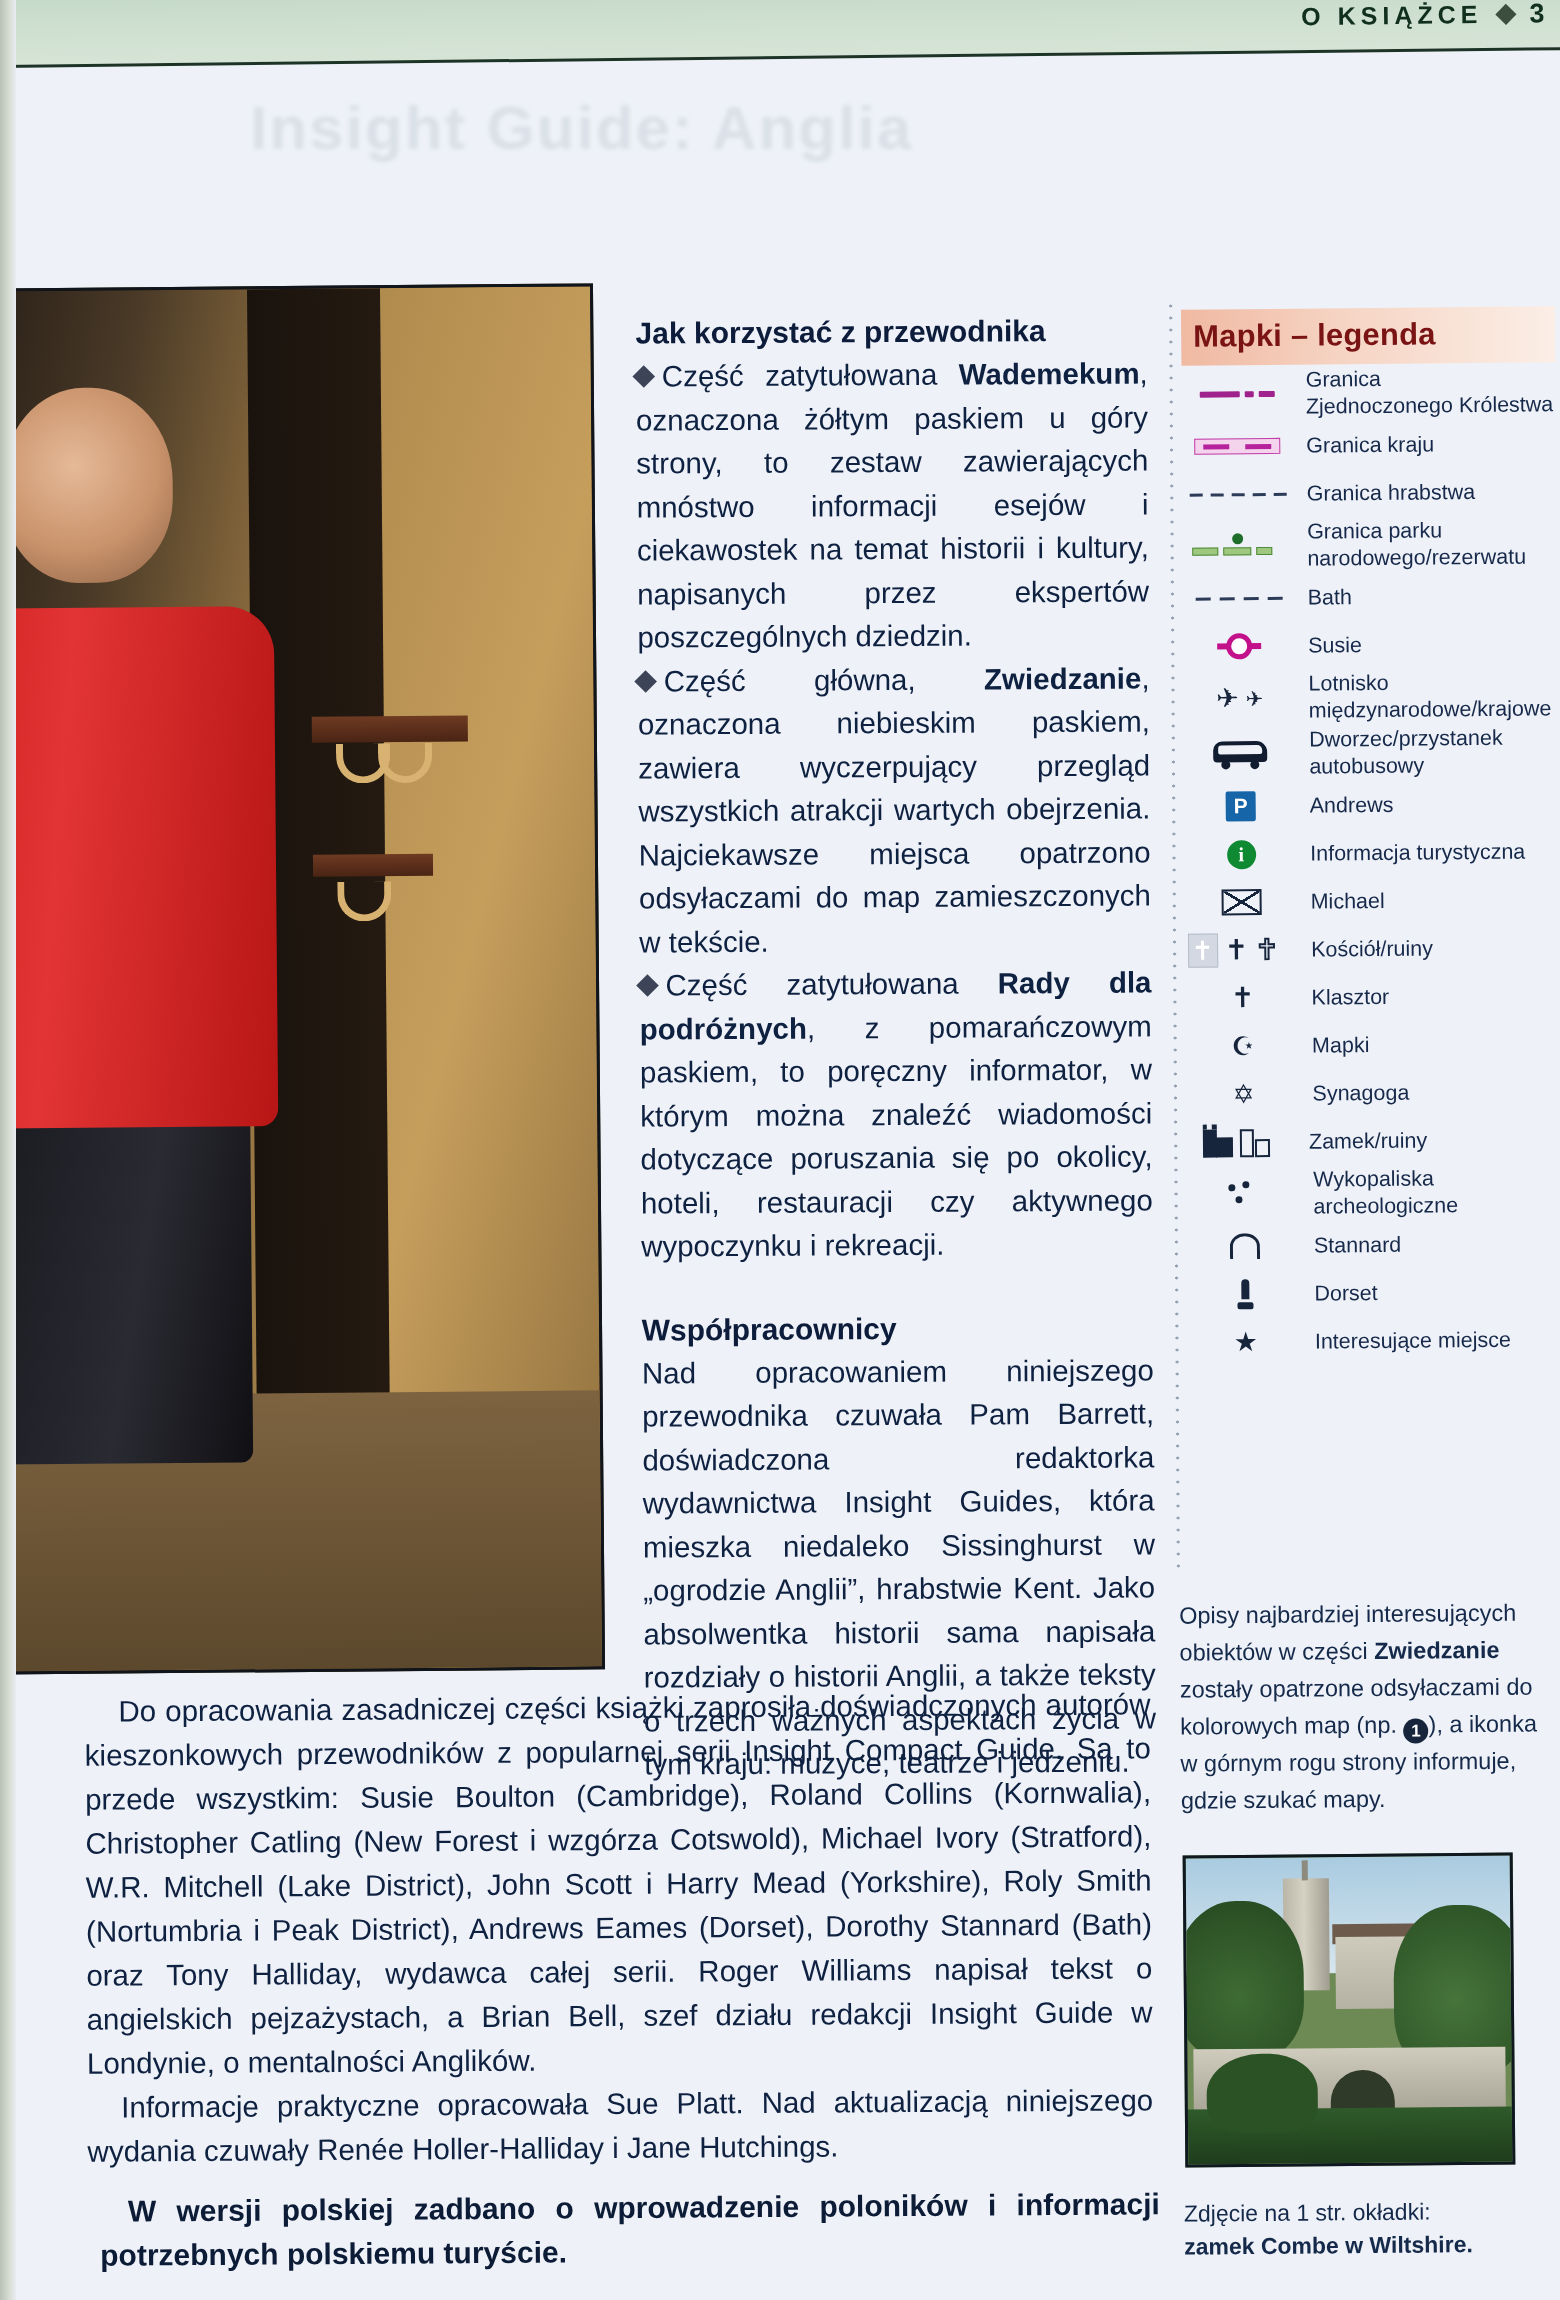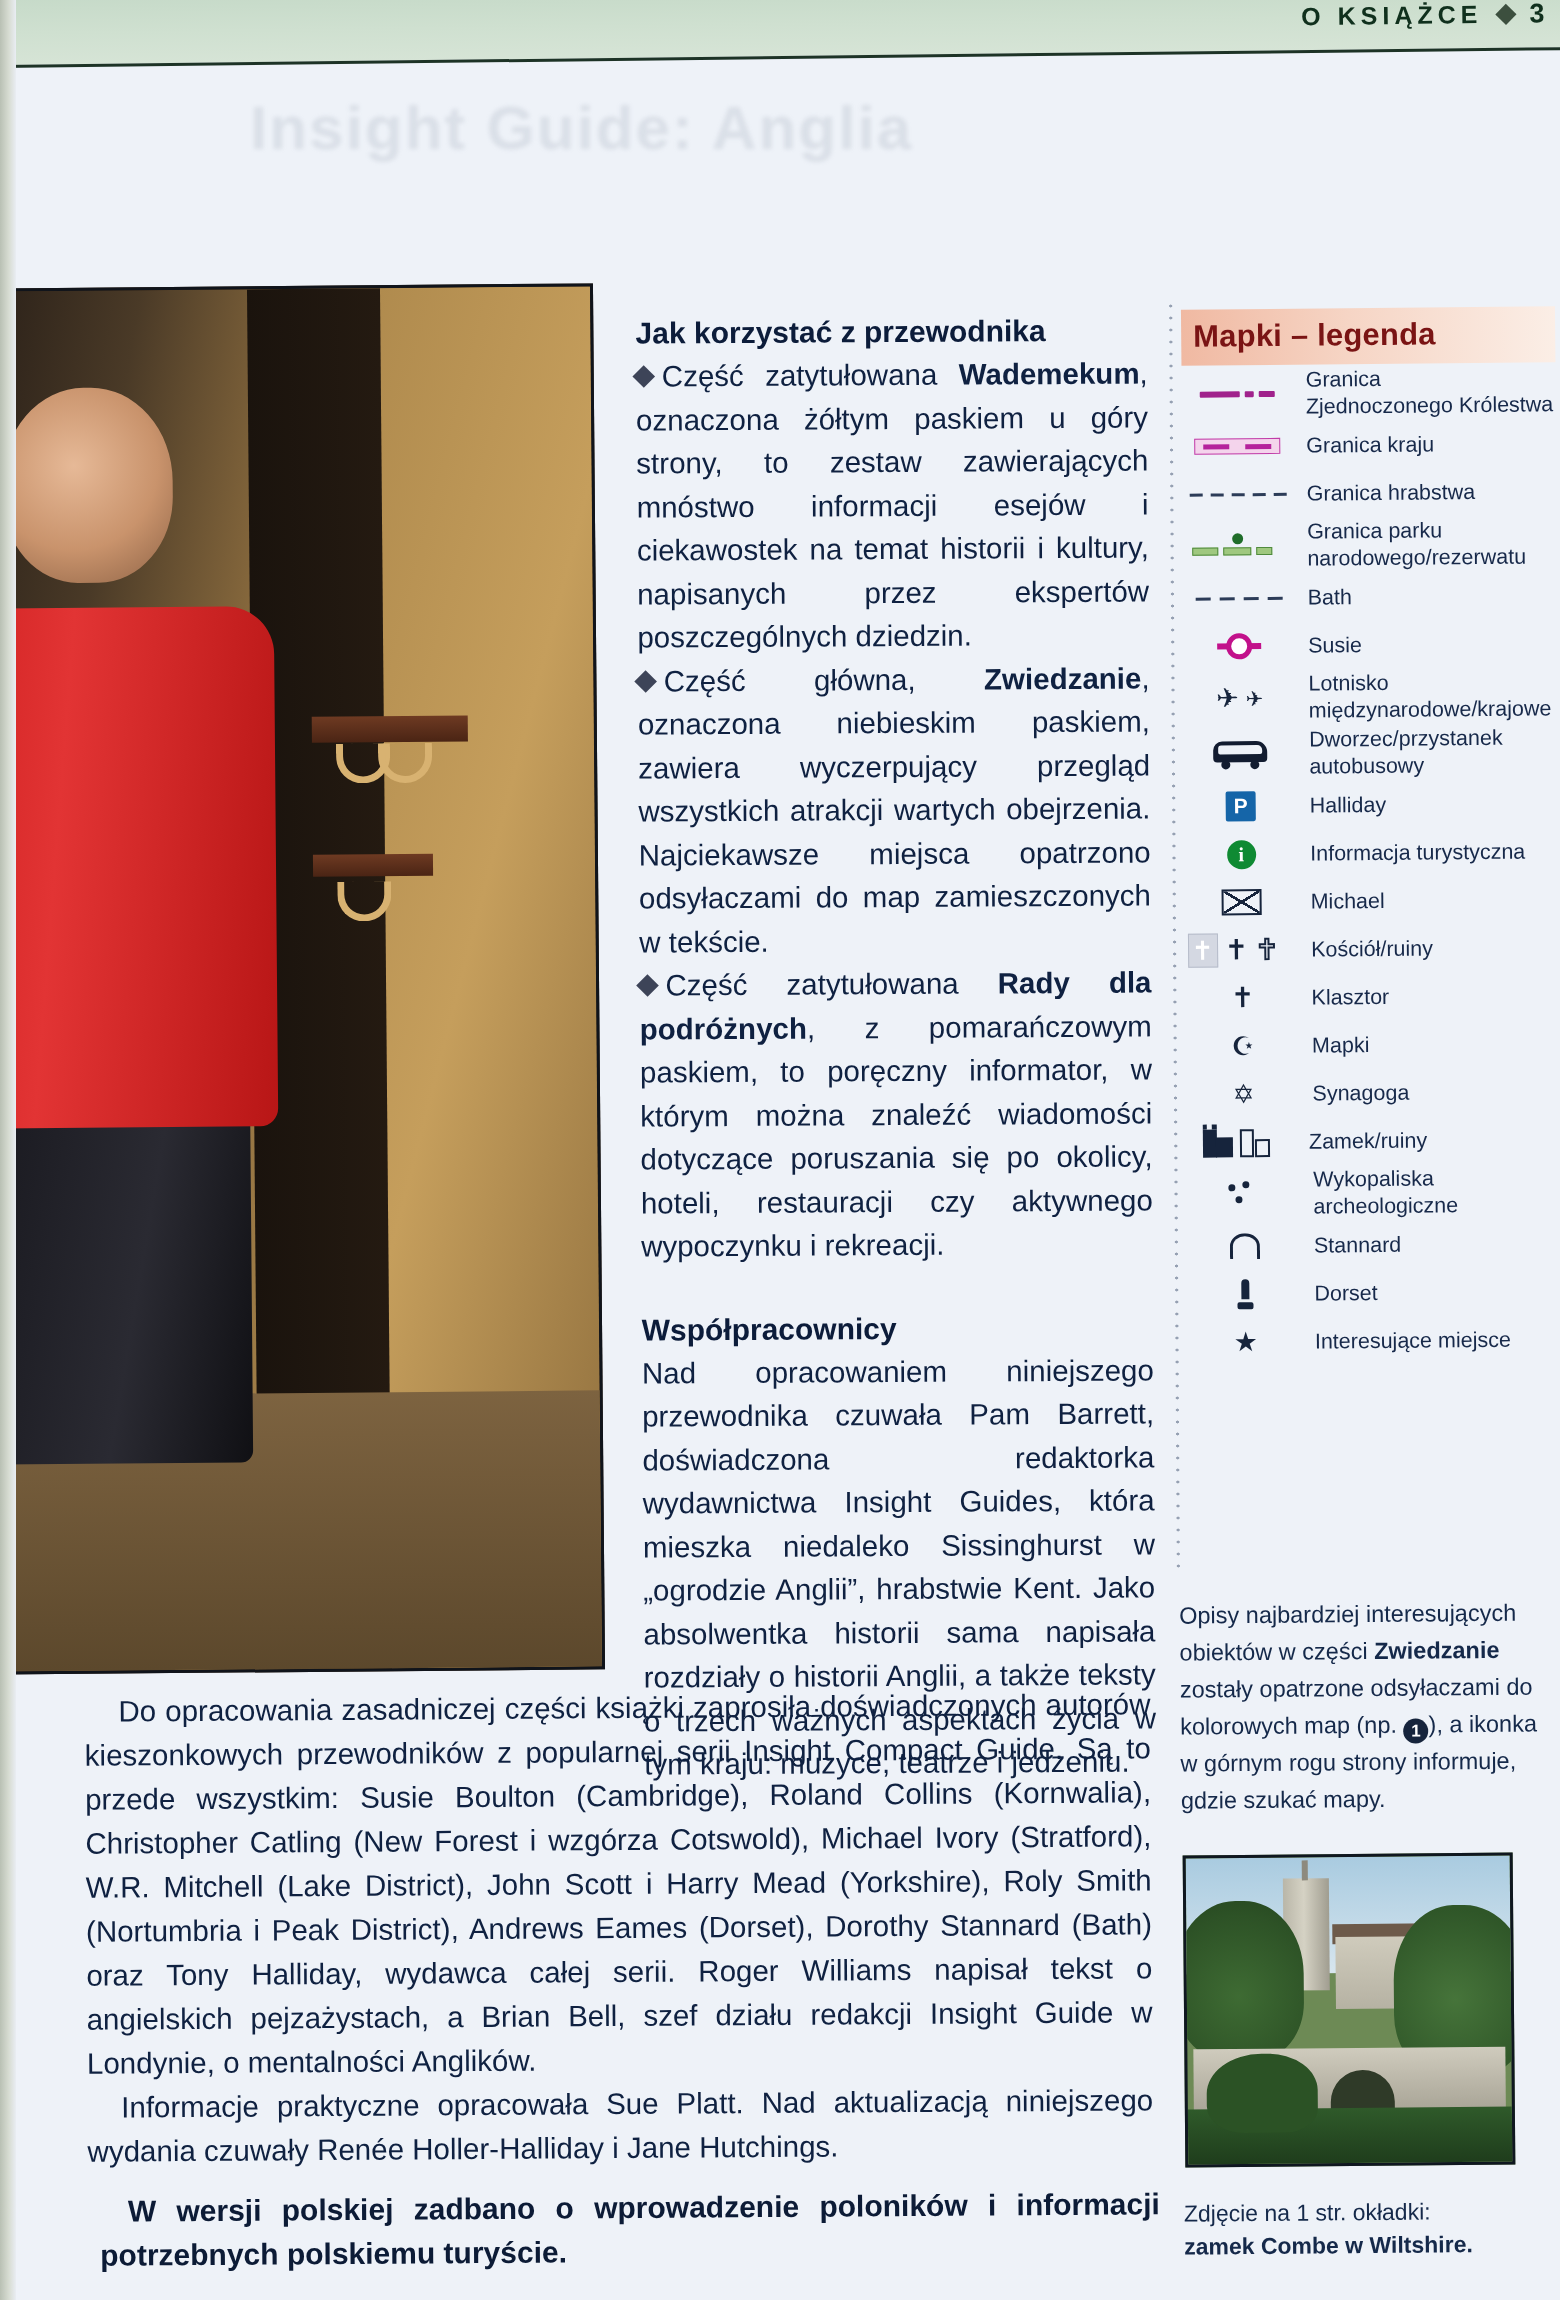--- a/index.html
+++ b/index.html
@@ -553,21 +553,21 @@
         <div class="leg-label two">
           <div>Dworzec/przystanek</div>
           <div>autobusowy</div>
         </div>
       </div>
 
       <div class="leg-row">
         <div class="leg-sym">
           <span class="s-park-p">P</span>
         </div>
-        <div class="leg-label">Halliday</div>
+        <div class="leg-label">Andrews</div>
       </div>
 
       <div class="leg-row">
         <div class="leg-sym">
           <span class="s-info">i</span>
         </div>
         <div class="leg-label">Informacja turystyczna</div>
       </div>
 
       <div class="leg-row">

